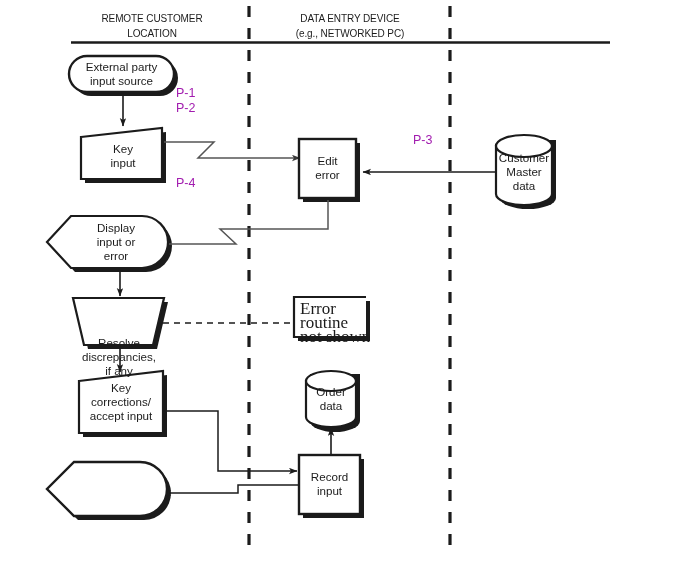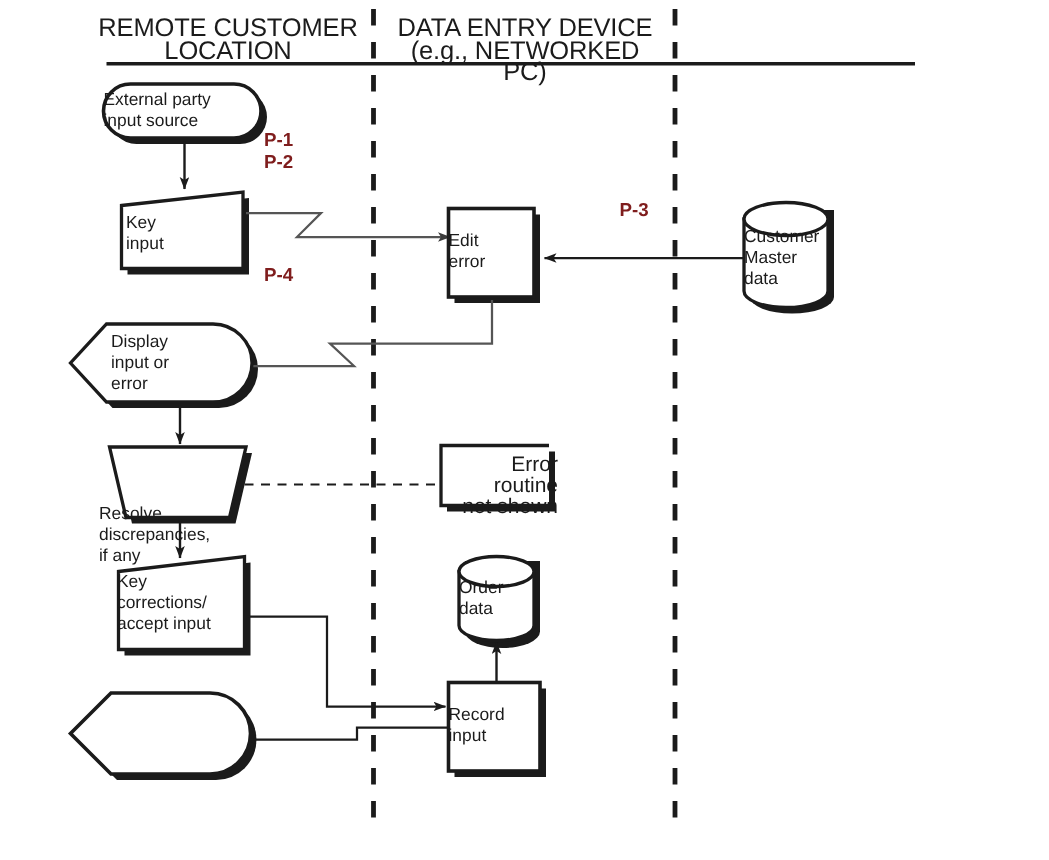--- a/index.html
+++ b/index.html
@@ -20,49 +20,51 @@
   svg.layer {
     position: absolute;
     left: 0;
     top: 0;
     width: 699px;
     height: 573px;
   }
   .col-header {
     position: absolute;
     text-align: center;
-    font-size: 17px;
+    font-size: 10px;
     line-height: 14.5px;
     color: #1b1b1b;
     letter-spacing: -0.1px;
     white-space: pre-line;
   }
   .node-label {
     position: absolute;
+    text-align: center;
     font-size: 11.6px;
     line-height: 14px;
     color: #1b1b1b;
     white-space: pre-line;
     pointer-events: none;
   }
   .p-label {
     position: absolute;
     font-size: 12.5px;
-    font-weight: bold;
-    color: #7f1d1d;
+    font-weight: normal;
+    color: #a21caf;
     line-height: 15px;
     white-space: pre-line;
   }
   .note-label {
     position: absolute;
-    font-size: 14px;
+    font-size: 17px;
     line-height: 14px;
     color: #1b1b1b;
     white-space: pre-line;
-    text-align: right;
+    text-align: left;
+    font-family: Liberation Serif, serif;
   }
 </style>
 </head>
 <body>
 
 <div id="canvas">
 
   <div class="col-header" style="left:62px; top:12px; width:180px;">REMOTE CUSTOMER
 LOCATION</div>
 

